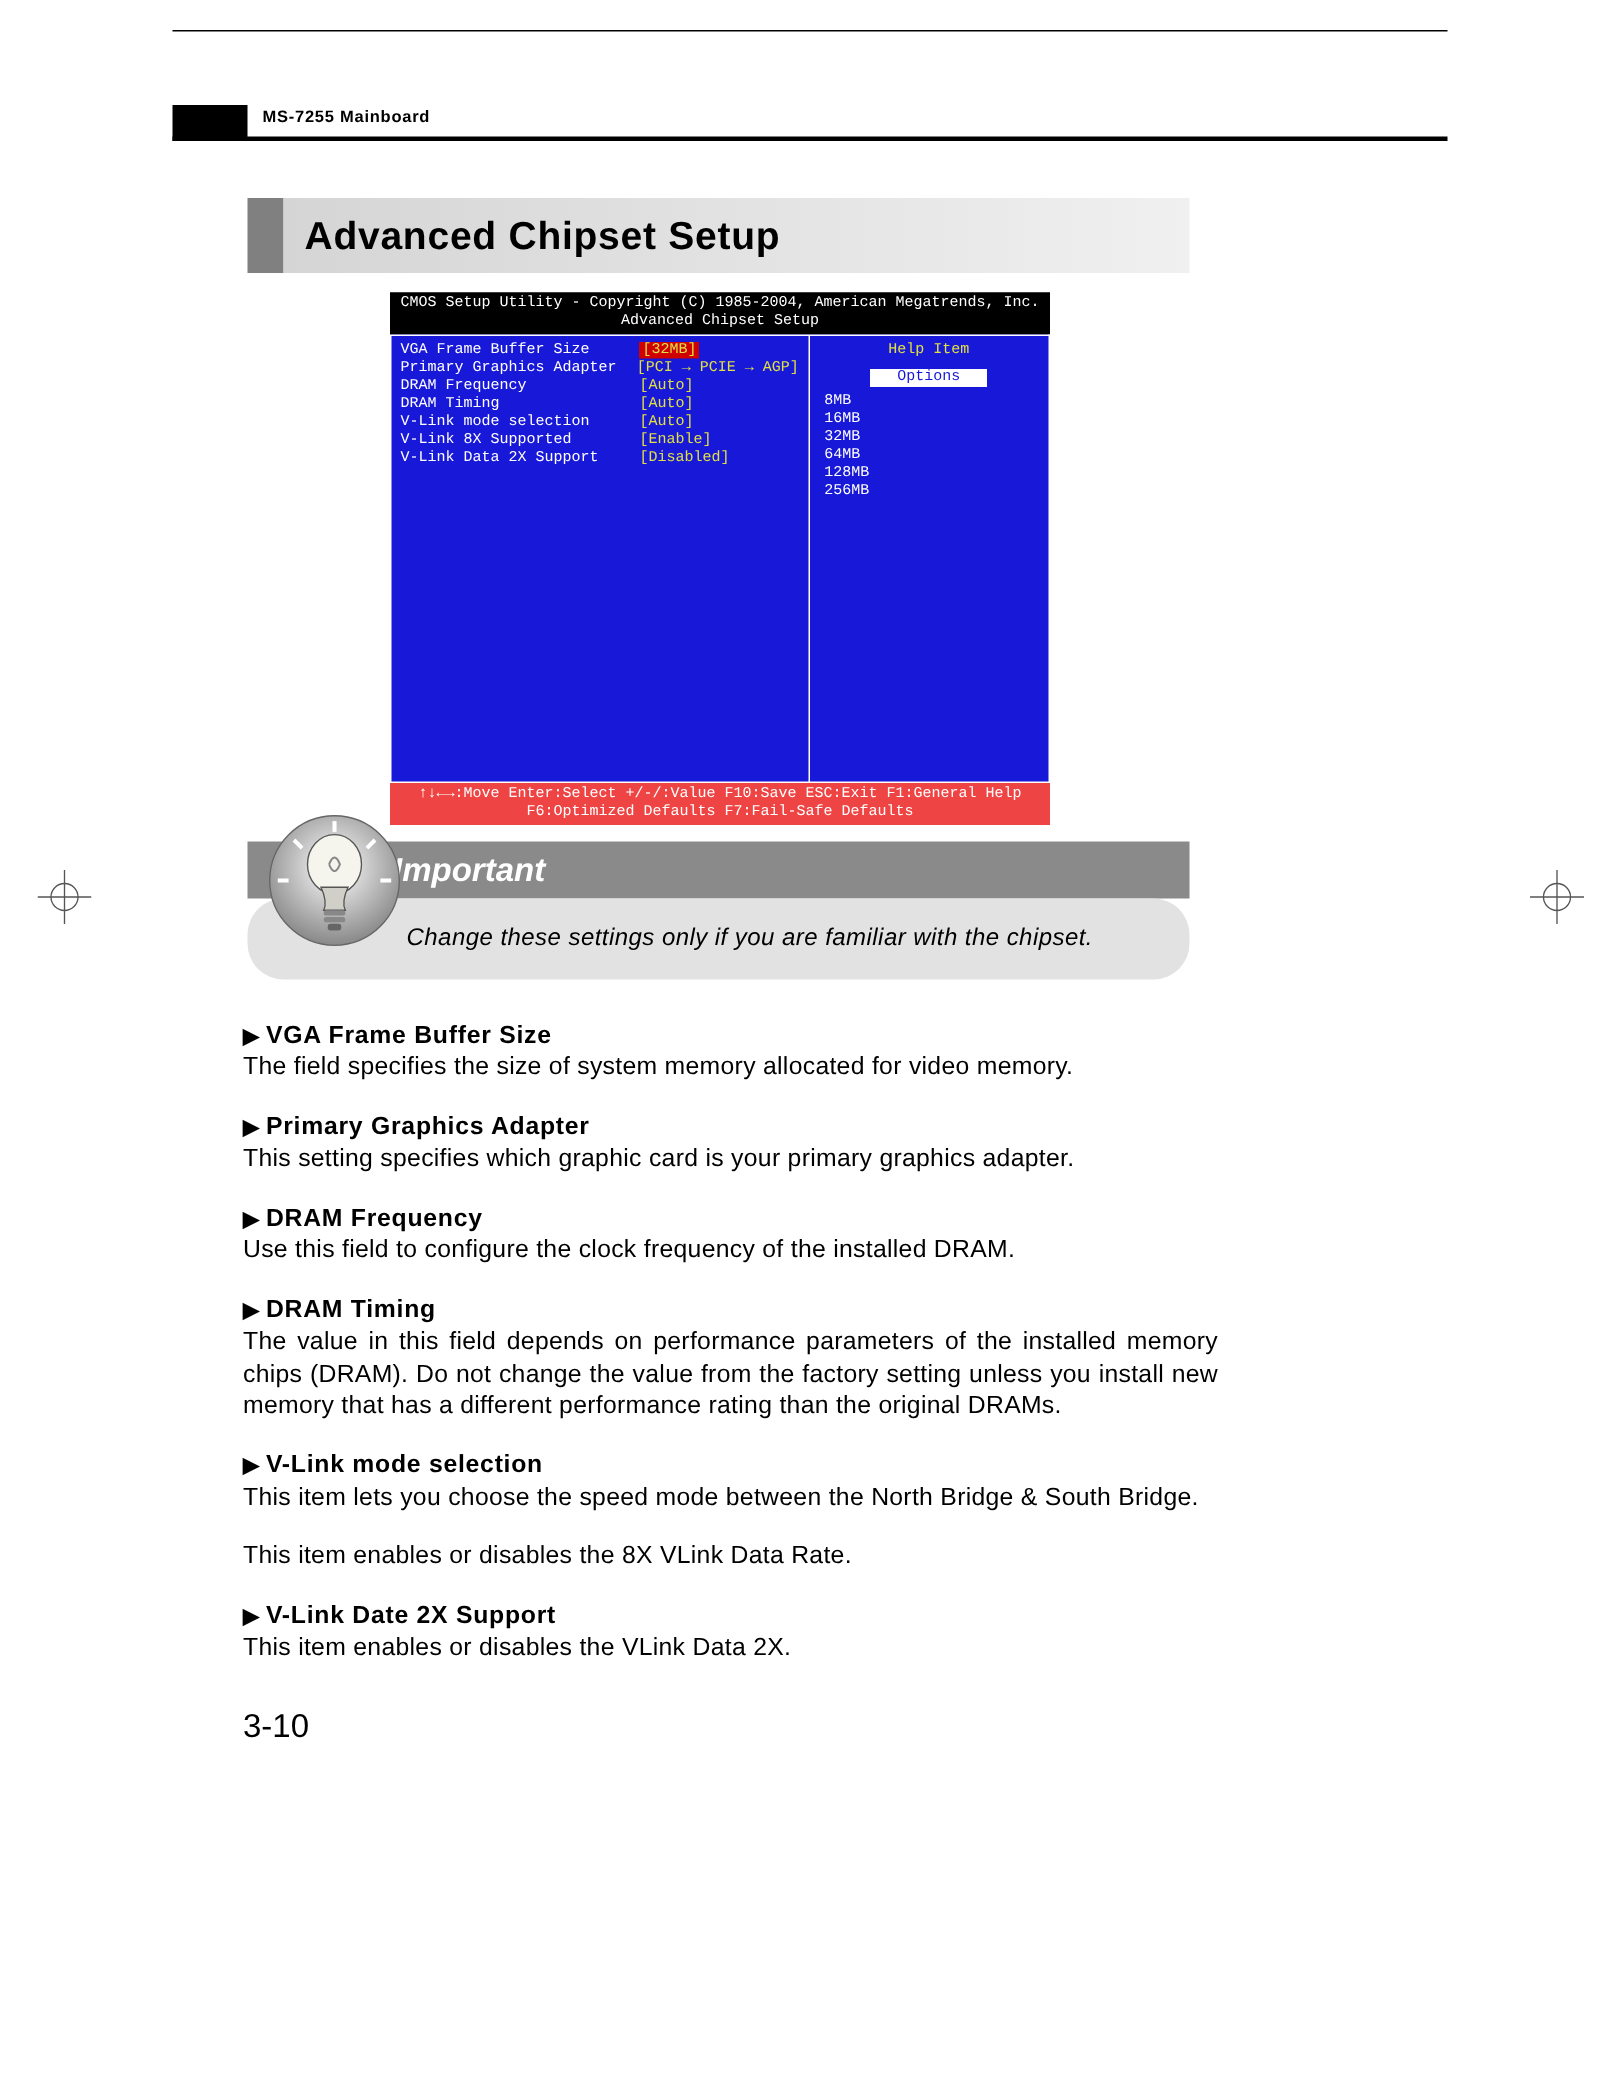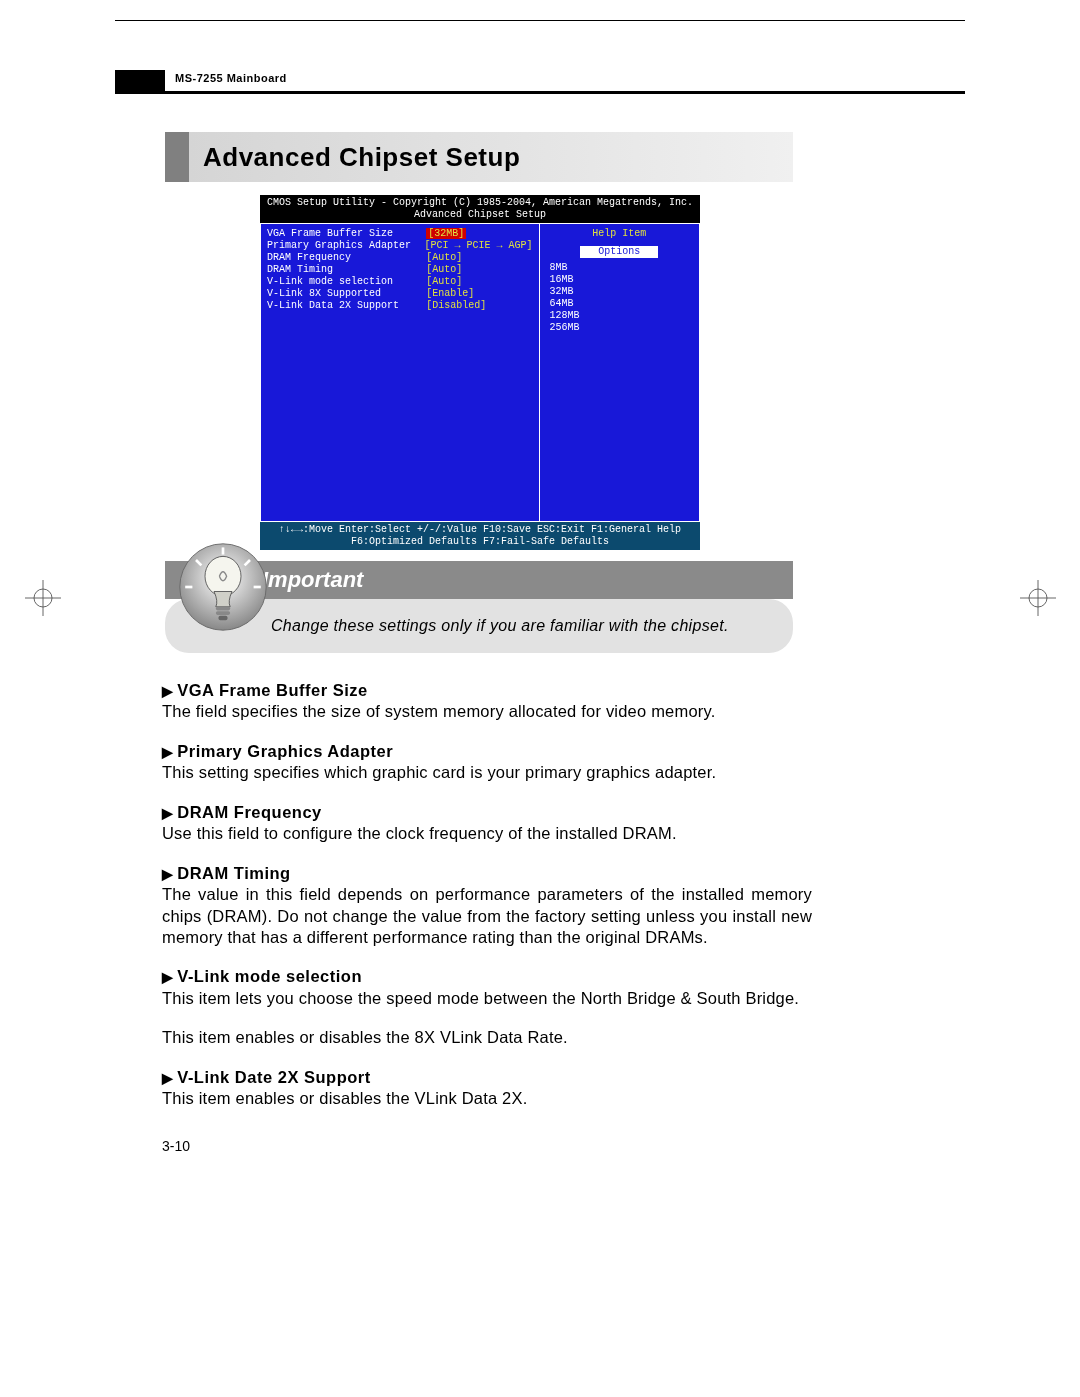--- a/index.html
+++ b/index.html
@@ -112,21 +112,21 @@
   }
   .bios-row { display: flex; white-space: nowrap; }
   .bios-label { flex: 1.2; color: #fff; }
   .bios-value { flex: 0.8; color: #e0e040; white-space: nowrap; }
   .bios-sel { background: #d00000; padding: 0 2px; }
   .bios-help-title { color: #e0e040; padding-bottom: 6px; }
   .bios-options-hl { background: #ffffff; color: #1818d8; display:inline-block; padding: 0 18px; margin-bottom:4px; }
   .bios-opt { color: #fff; text-align: left; padding-left: 4px; }
   .bios-footer {
     text-align: center;
-    background: #0c4a6e;
+    background: #ef4444;
     color: #fff;
     padding: 2px 0;
     font-size: 10px;
     line-height: 1.2;
   }
   .important-box {
     position: absolute;
     left: 165px;
     top: 561px;
     width: 628px;
@@ -177,21 +177,21 @@
   .field-head .arrow { font-size: 14px; margin-right: 4px; }
   .field-desc {
     margin-bottom: 18px;
     text-align: justify;
     letter-spacing: 0.2px;
   }
   .page-num {
     position: absolute;
     left: 162px;
     top: 1138px;
-    font-size: 14px;
+    font-size: 22px;
   }
 </style>
 </head>
 <body>
 
 <div class="page-border"></div>
 
 <div class="reg-mark reg-left">
   <svg viewBox="0 0 40 40">
       <circle cx="20" cy="20" r="10" fill="none" stroke="#555" stroke-width="1"></circle>

